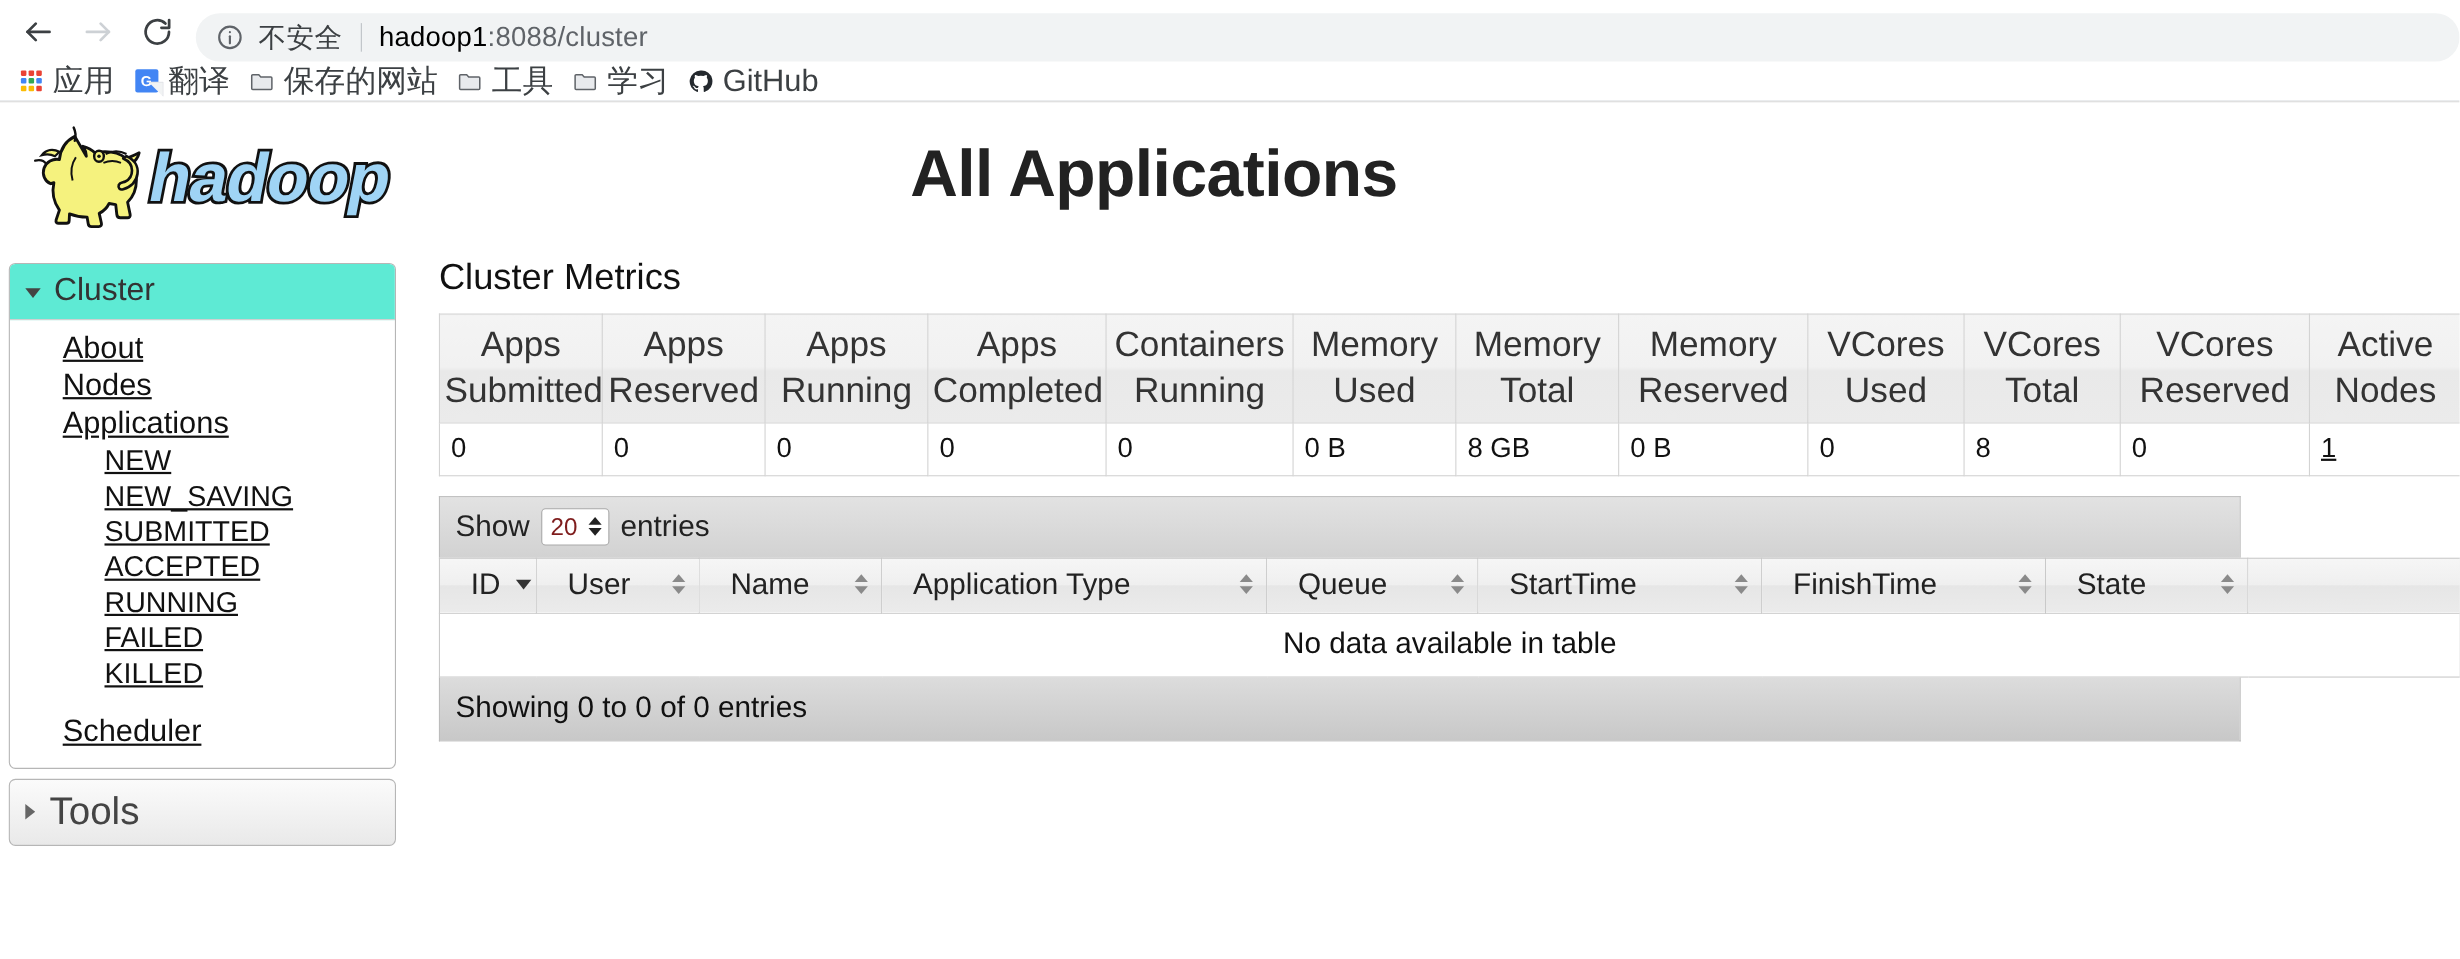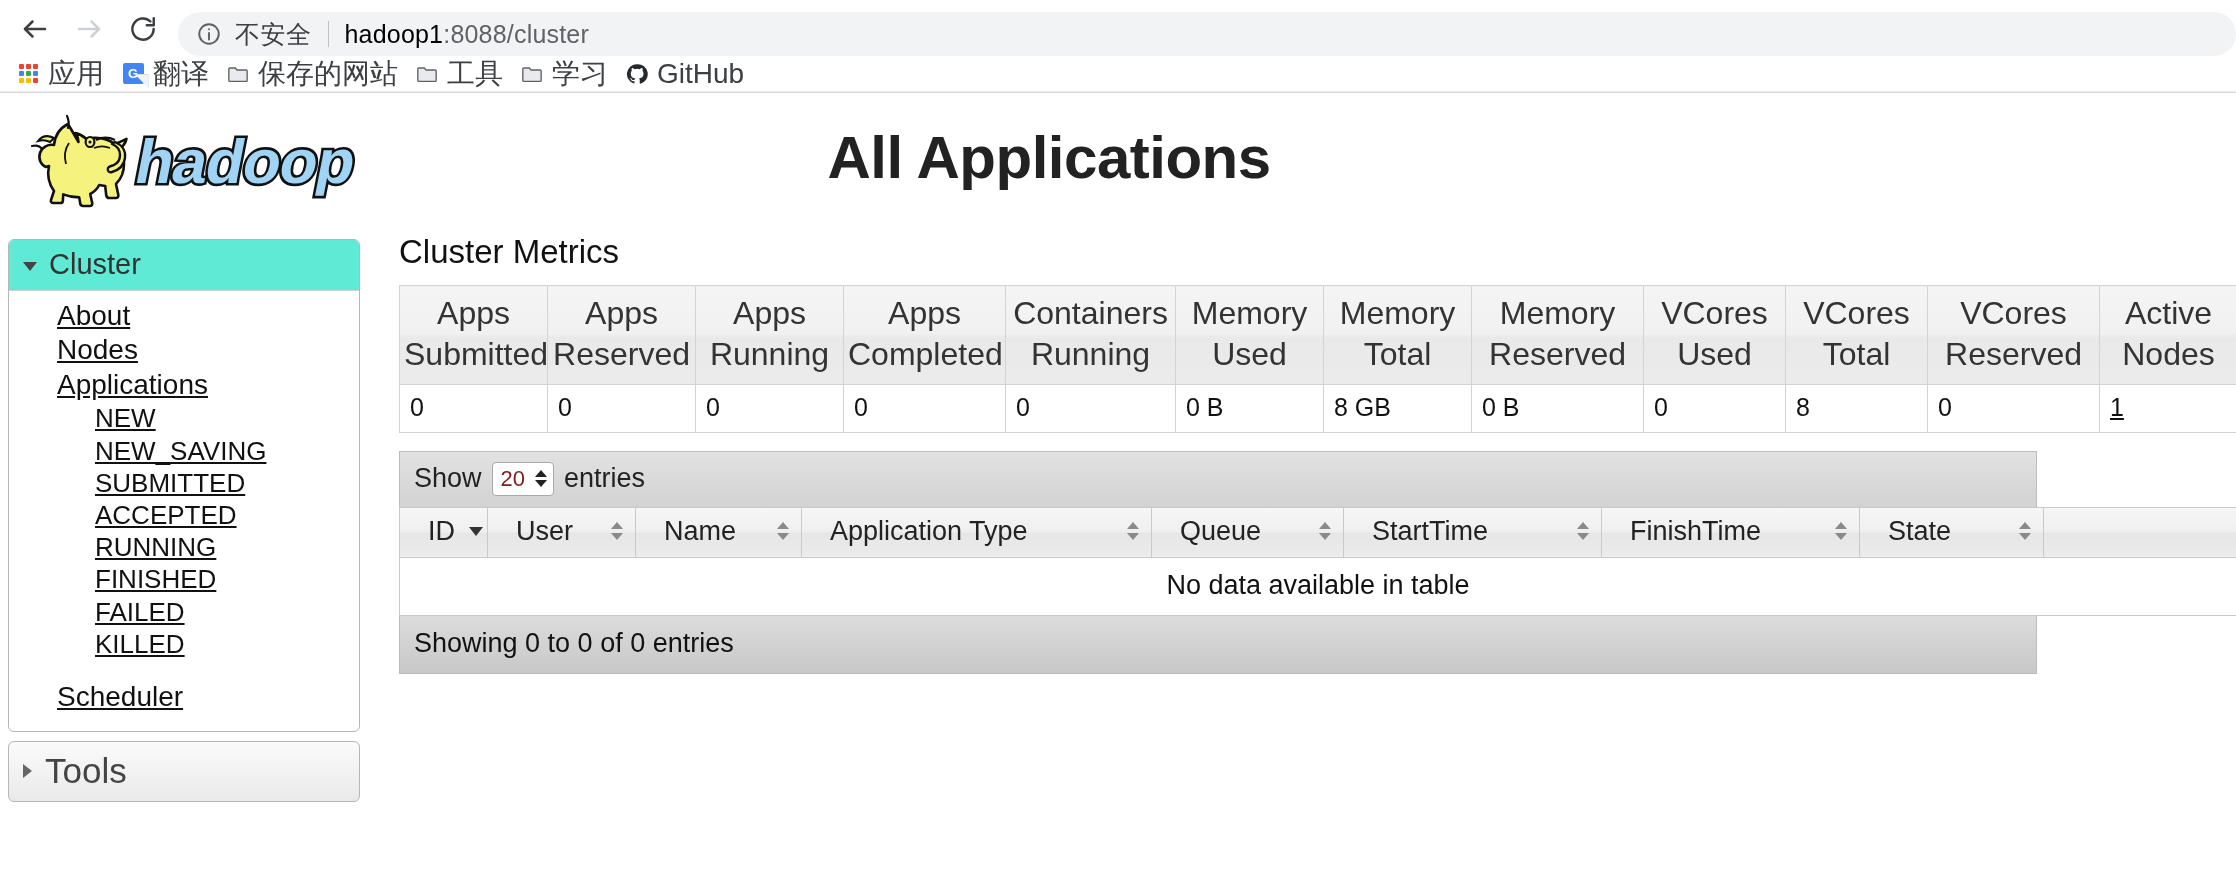--- a/index.html
+++ b/index.html
@@ -476,21 +476,20 @@
       </div>
       <div class="nav-body">
         <a class="nav-link" href="#">About</a>
         <a class="nav-link" href="#">Nodes</a>
         <a class="nav-link" href="#">Applications</a>
         <a class="nav-link sub" href="#">NEW</a>
         <a class="nav-link sub" href="#">NEW_SAVING</a>
         <a class="nav-link sub" href="#">SUBMITTED</a>
         <a class="nav-link sub" href="#">ACCEPTED</a>
         <a class="nav-link sub" href="#">RUNNING</a>
-        <a class="nav-link sub" href="#">FINISHED</a>
         <a class="nav-link sub" href="#">FAILED</a>
         <a class="nav-link sub" href="#">KILLED</a>
         <div class="nav-spacer"></div>
         <a class="nav-link" href="#">Scheduler</a>
       </div>
     </div>
 
     <div id="tools-block">
       <span class="caret-right"></span>
       <span>Tools</span>

